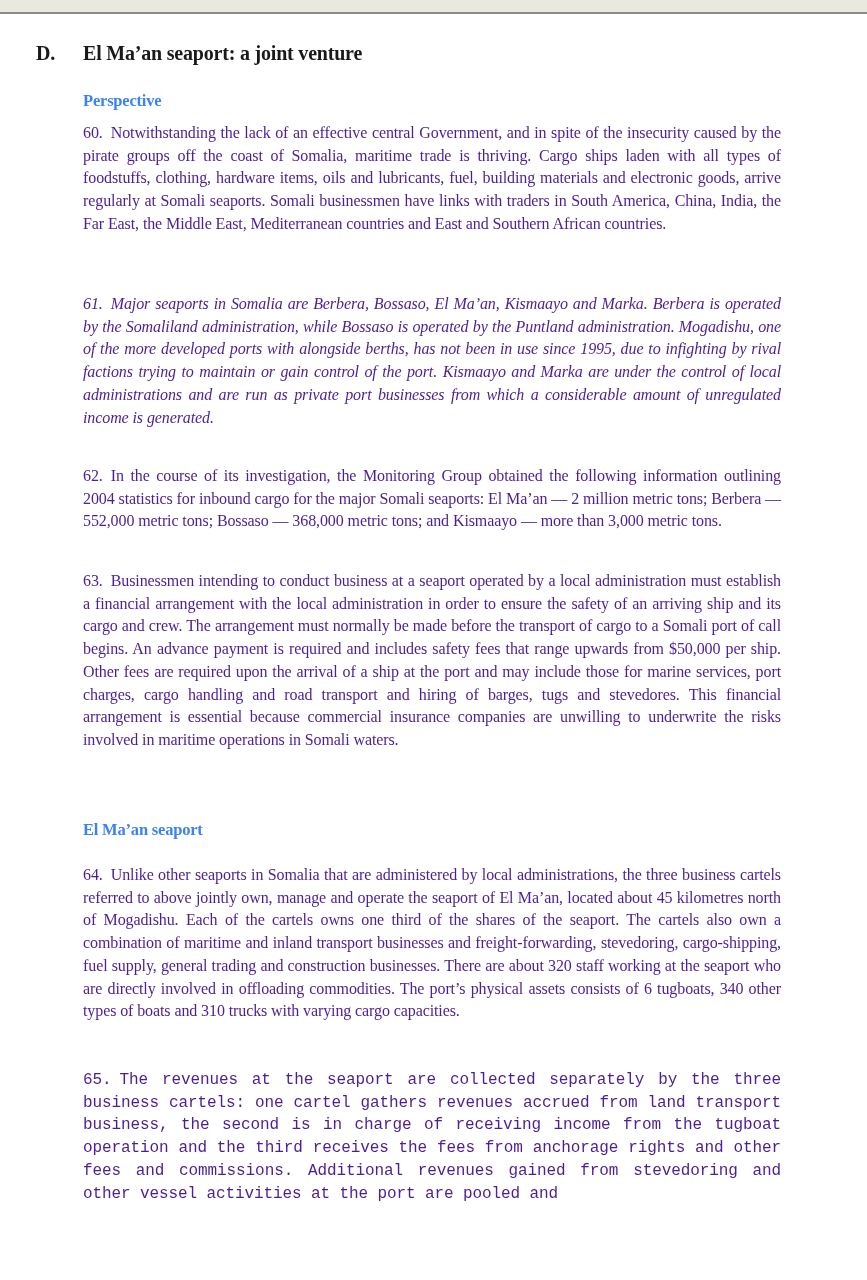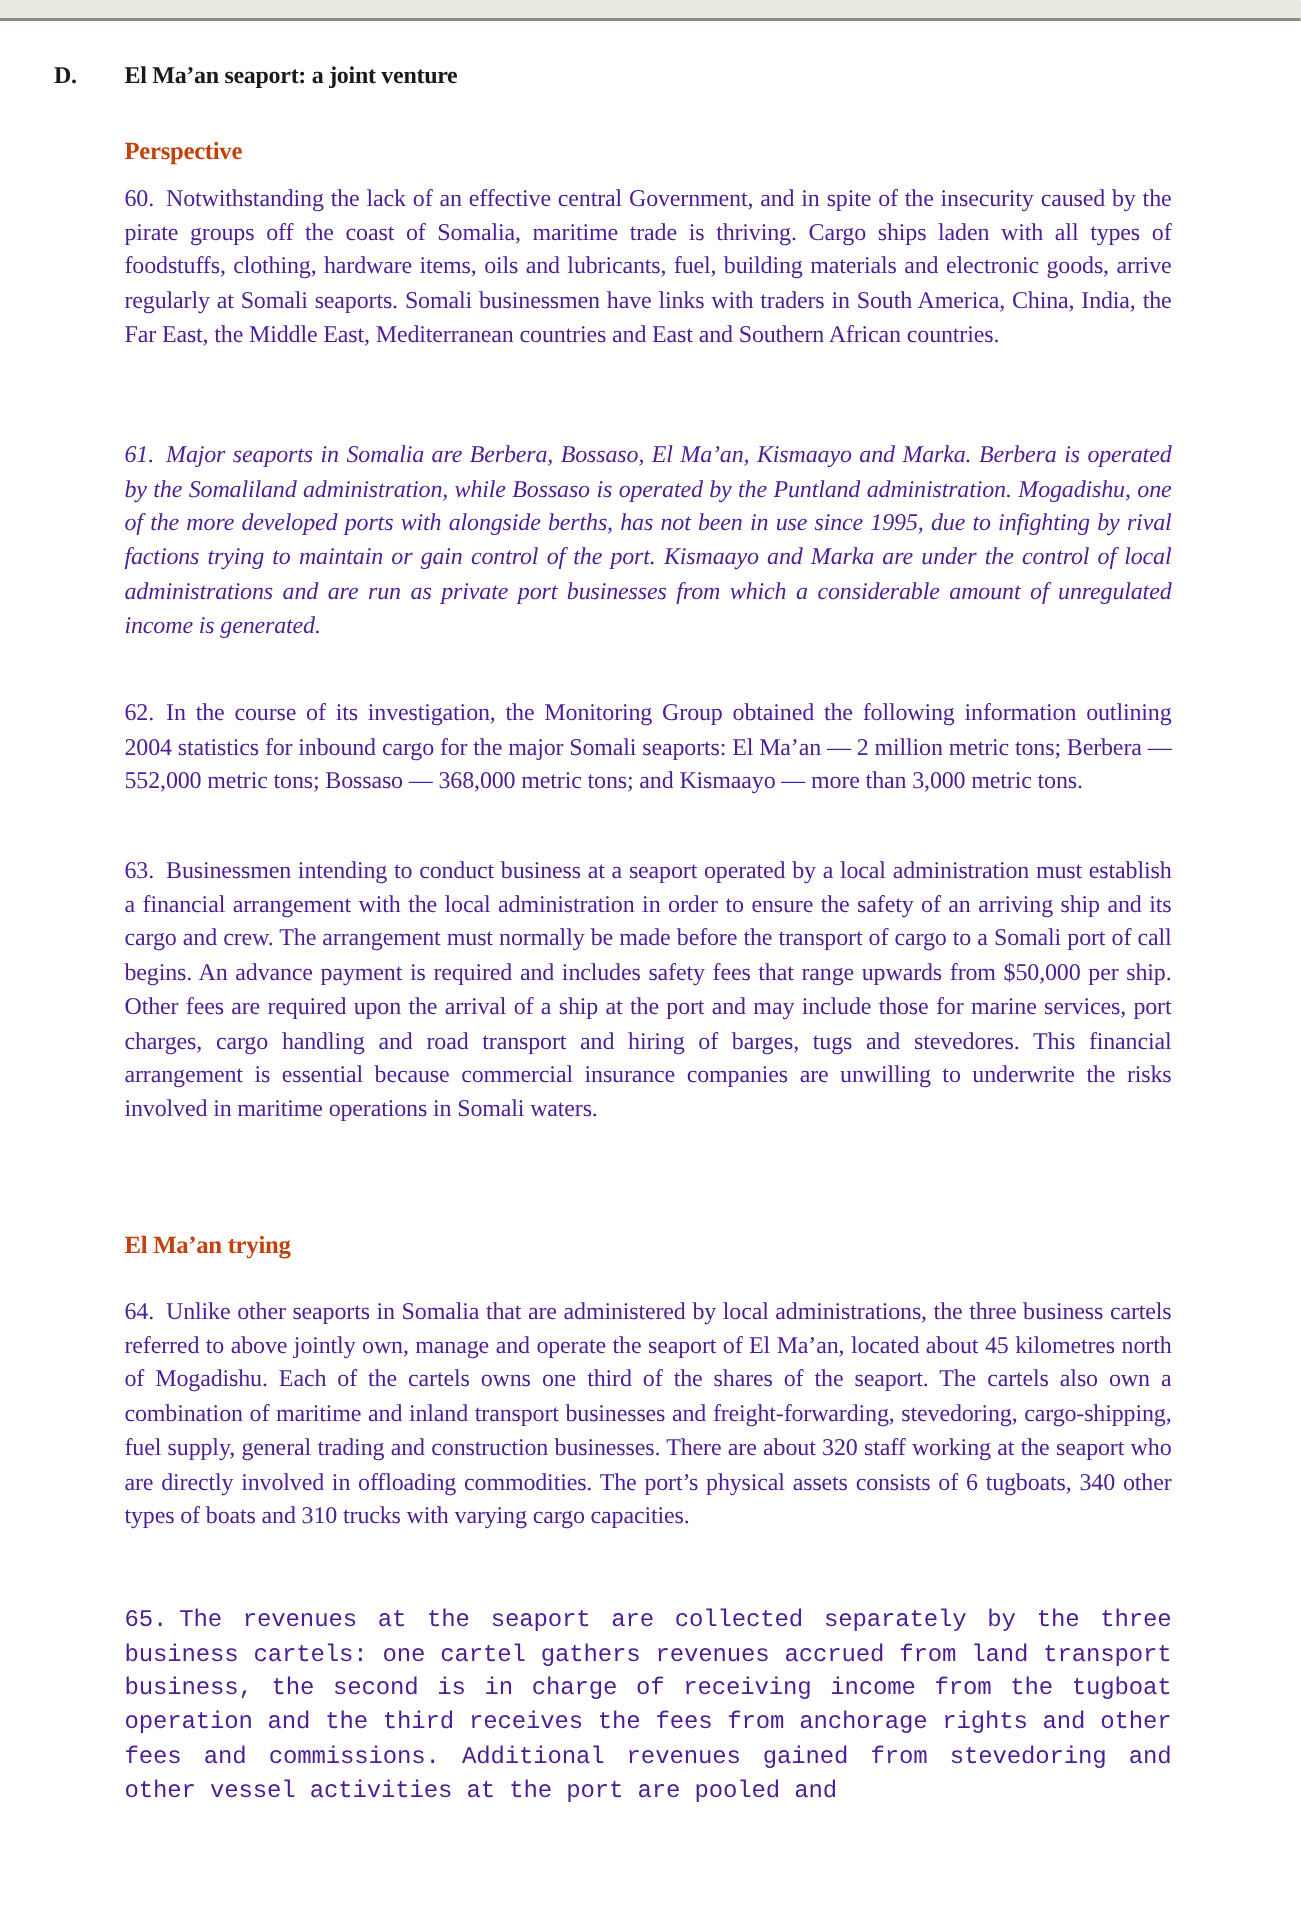--- a/index.html
+++ b/index.html
@@ -28,38 +28,38 @@
       position: absolute;
       left: 0; top: 14px;
       width: 867px;
       height: 1266px;
       background: #ffffff;
     }
     .section-heading {
       position: absolute;
       left: 36px;
       top: 28px;
-      font-size: 16px;
+      font-size: 20px;
       font-weight: bold;
       color: #1a1a1a;
       letter-spacing: -0.2px;
     }
     .section-heading .letter {
       display: inline-block;
       width: 47px;
     }
     .content {
       position: absolute;
       left: 83px;
       width: 698px;
     }
     .subheading {
       font-size: 16.5px;
       font-weight: bold;
-      color: #c2410c;
+      color: #3b82f6;
       margin: 0;
       line-height: 22px;
       letter-spacing: -0.2px;
     }
     .para {
       font-size: 16px;
       line-height: 22.7px;
       text-align: justify;
       margin: 0;
       color: #4c1d95;
@@ -99,21 +99,21 @@
   </p>
 
   <p class="content para" id="p62">
     <span class="num">62.</span><span>In the course of its investigation, the Monitoring Group obtained the following information outlining 2004 statistics for inbound cargo for the major Somali seaports: El Ma’an — 2 million metric tons; Berbera — 552,000 metric tons; Bossaso — 368,000 metric tons; and Kismaayo — more than 3,000 metric tons.</span>
   </p>
 
   <p class="content para" id="p63">
     <span class="num">63.</span><span>Businessmen intending to conduct business at a seaport operated by a local administration must establish a financial arrangement with the local administration in order to ensure the safety of an arriving ship and its cargo and crew. The arrangement must normally be made before the transport of cargo to a Somali port of call begins. An advance payment is required and includes safety fees that range upwards from $50,000 per ship. Other fees are required upon the arrival of a ship at the port and may include those for marine services, port charges, cargo handling and road transport and hiring of barges, tugs and stevedores. This financial arrangement is essential because commercial insurance companies are unwilling to underwrite the risks involved in maritime operations in Somali waters.</span>
   </p>
 
-  <h3 class="content subheading" id="sub2">El Ma’an trying</h3>
+  <h3 class="content subheading" id="sub2">El Ma’an seaport</h3>
 
   <p class="content para" id="p64">
     <span class="num">64.</span><span>Unlike other seaports in Somalia that are administered by local administrations, the three business cartels referred to above jointly own, manage and operate the seaport of El Ma’an, located about 45 kilometres north of Mogadishu. Each of the cartels owns one third of the shares of the seaport. The cartels also own a combination of maritime and inland transport businesses and freight-forwarding, stevedoring, cargo-shipping, fuel supply, general trading and construction businesses. There are about 320 staff working at the seaport who are directly involved in offloading commodities. The port’s physical assets consists of 6 tugboats, 340 other types of boats and 310 trucks with varying cargo capacities.</span>
   </p>
 
   <p class="content para" id="p65">
     <span class="num">65.</span><span>The revenues at the seaport are collected separately by the three business cartels: one cartel gathers revenues accrued from land transport business, the second is in charge of receiving income from the tugboat operation and the third receives the fees from anchorage rights and other fees and commissions. Additional revenues gained from stevedoring and other vessel activities at the port are pooled and</span>
   </p>
 
 </div>

